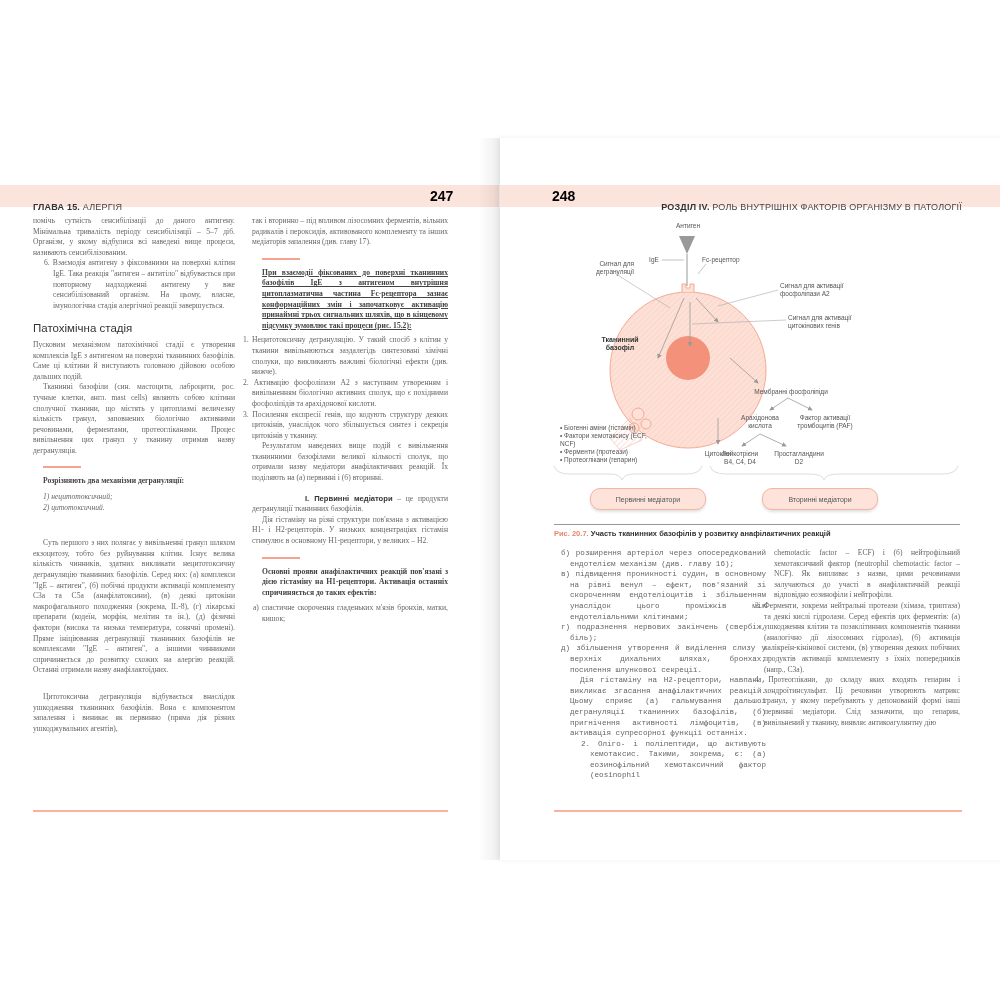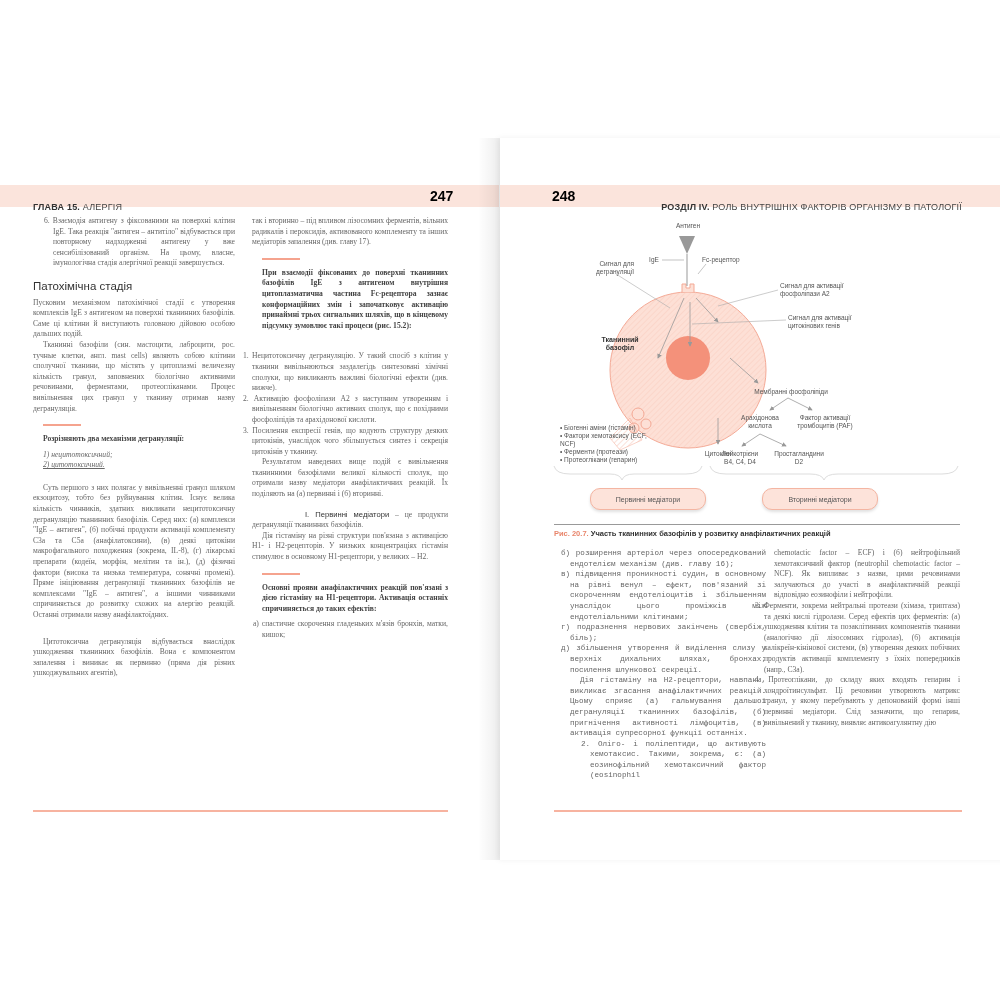--- a/index.html
+++ b/index.html
@@ -34,45 +34,46 @@
 </head>
 <body>
 
 <div class="page page-left">
   <div class="header-band">
     <span class="hdr-chapter" style="margin-left:33px;"><b>ГЛАВА 15.</b> <span>АЛЕРГІЯ</span></span>
     <span class="hdr-num" style="position:absolute;left:430px;">247</span>
   </div>
 
   <div class="col" style="left:33px;top:78px;width:202px;">
+    <p>помічь сутність сенсибілізації до даного антигену. Мінімальна тривалість періоду сенсибілізації – 5–7 діб. Організм, у якому відбулися всі наведені вище процеси, називають сенсибілізованим.</p>
     <p class="li" style="margin-left:20px;">6. Взаємодія антигену з фіксованими на поверхні клітин IgE. Така реакція "антиген – антитіло" відбувається при повторному надходженні антигену у вже сенсибілізований організм. На цьому, власне, імунологічна стадія алергічної реакції завершується.</p>
     <div class="heading">Патохімічна стадія</div>
     <p>Пусковим механізмом патохімічної стадії є утворення комплексів IgE з антигеном на поверхні тканинних базофілів. Саме ці клітини й виступають головною дійовою особою дальших подій.</p>
     <p class="ind">Тканинні базофіли (син. мастоцити, лаброцити, рос. тучные клетки, англ. mast cells) являють собою клітини сполучної тканини, що містять у цитоплазмі величезну кількість гранул, заповнених біологічно активними речовинами, ферментами, протеогліканами. Процес вивільнення цих гранул у тканину отримав назву дегрануляція.</p>
     <div class="box">
       <div class="accent-line"></div>
       <p class="boldp" style="margin-bottom:5px;">Розрізняють два механізми дегрануляції:</p>
       <p><i>1) нецитотоксичний;</i></p>
-      <p style="margin-bottom:12px;text-decoration:underline;"><i>2) цитотоксичний.</i></p>
+      <p style="margin-bottom:25px;"><i>2) цитотоксичний.</i></p>
     </div>
     <p class="ind">Суть першого з них полягає у вивільненні гранул шляхом екзоцитозу, тобто без руйнування клітин. Існує велика кількість чинників, здатних викликати нецитотоксичну дегрануляцію тканинних базофілів. Серед них: (а) комплекси "IgE – антиген", (б) побічні продукти активації комплементу С3а та С5а (анафілатоксини), (в) деякі цитокіни макрофагального походження (зокрема, IL-8), (г) лікарські препарати (кодеїн, морфін, мелітин та ін.), (д) фізичні фактори (висока та низька температура, сонячні промені). Пряме ініціювання дегрануляції тканинних базофілів не комплексами "IgE – антиген", а іншими чинниками спричиняється до розвитку схожих на алергію реакцій. Останні отримали назву анафілактоїдних.</p>
     <p class="ind" style="margin-top:16px;">Цитотоксична дегрануляція відбувається внаслідок ушкодження тканинних базофілів. Вона є компонентом запалення і виникає як первинно (пряма дія різних ушкоджувальних агентів),</p>
   </div>
 
   <div class="col" style="left:252px;top:78px;width:196px;">
     <p>так і вторинно – під впливом лізосомних ферментів, вільних радикалів і пероксидів, активованого комплементу та інших медіаторів запалення (див. главу 17).</p>
     <div class="box">
       <div class="accent-line"></div>
-      <p class="boldp" style="margin-bottom:20px;">При взаємодії фіксованих до поверхні тканинних базофілів IgE з антигеном внутрішня цитоплазматична частина Fc-рецептора зазнає конформаційних змін і започатковує активацію принаймні трьох сигнальних шляхів, що в кінцевому підсумку зумовлює такі процеси (рис. 15.2):</p>
+      <p class="boldp" style="margin-bottom:4px;text-decoration:underline;">При взаємодії фіксованих до поверхні тканинних базофілів IgE з антигеном внутрішня цитоплазматична частина Fc-рецептора зазнає конформаційних змін і започатковує активацію принаймні трьох сигнальних шляхів, що в кінцевому підсумку зумовлює такі процеси (рис. 15.2):</p>
     </div>
     <p class="li">1. Нецитотоксичну дегрануляцію. У такий спосіб з клітин у тканини вивільнюються заздалегідь синтезовані хімічні сполуки, що викликають важливі біологічні ефекти (див. нижче).</p>
     <p class="li">2. Активацію фосфоліпази A2 з наступним утворенням і вивільненням біологічно активних сполук, що є похідними фосфоліпідів та арахідонової кислоти.</p>
     <p class="li">3. Посилення експресії генів, що кодують структуру деяких цитокінів, унаслідок чого збільшується синтез і секреція цитокінів у тканину.</p>
     <p class="ind">Результатом наведених вище подій є вивільнення тканинними базофілами великої кількості сполук, що отримали назву медіатори анафілактичних реакцій. Їх поділяють на (а) первинні і (б) вторинні.</p>
-    <p class="ind" style="margin-top:10px;"><span style="font-family:'Liberation Sans',sans-serif;font-weight:normal;color:#333;padding-left:43px;">І. Первинні медіатори</span><span> – це продукти дегрануляції тканинних базофілів.</span></p>
+    <p class="ind" style="margin-top:10px;"><span style="font-family:'Liberation Sans',sans-serif;font-weight:bold;color:#333;padding-left:43px;">І. Первинні медіатори</span><span> – це продукти дегрануляції тканинних базофілів.</span></p>
     <p class="ind">Дія гістаміну на різні структури пов'язана з активацією H1- і H2-рецепторів. У низьких концентраціях гістамін стимулює в основному H1-рецептори, у великих – H2.</p>
     <div class="box">
       <div class="accent-line"></div>
       <p class="boldp" style="margin-bottom:5px;">Основні прояви анафілактичних реакцій пов'язані з дією гістаміну на H1-рецептори. Активація останніх спричиняється до таких ефектів:</p>
       <p class="li">а) спастичне скорочення гладеньких м'язів бронхів, матки, кишок;</p>
     </div>
   </div>
 
   <div class="bottom-rule" style="left:33px;top:672px;width:415px;"></div>
 </div>

